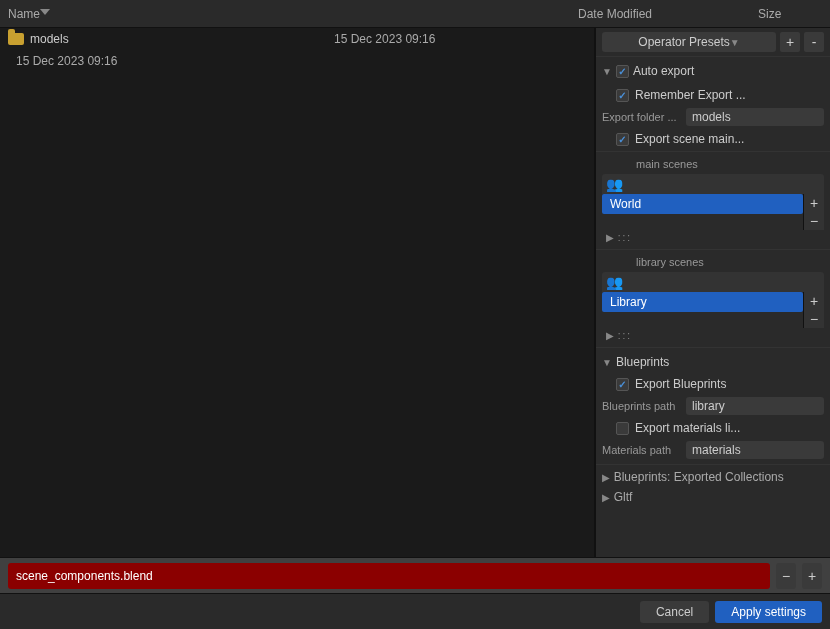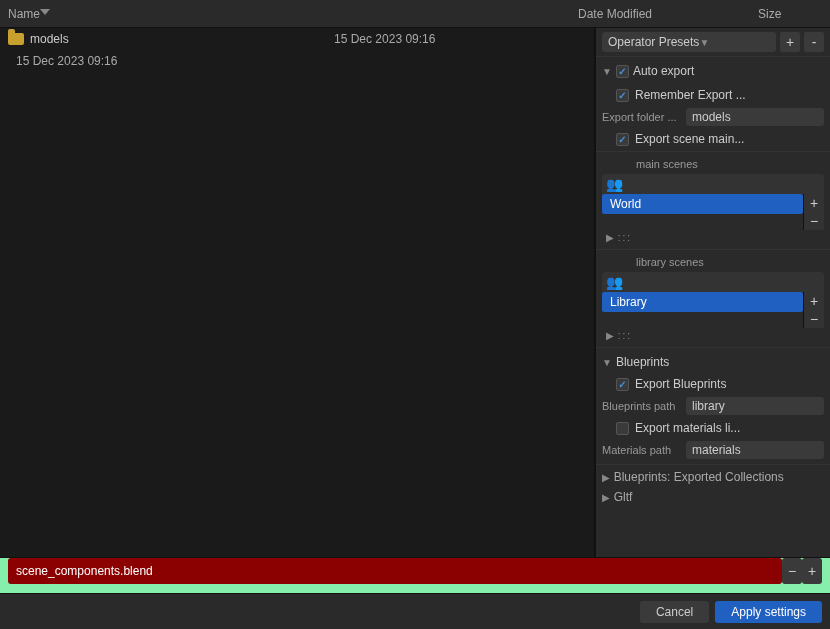--- a/index.html
+++ b/index.html
@@ -131,21 +131,21 @@
       background: #3a3a3a;
       border: none;
       color: #ccc;
       padding: 3px 6px;
       font-size: 12px;
       border-radius: 3px;
       cursor: pointer;
       appearance: none;
       display: flex;
       align-items: center;
-      justify-content: flex-start;
+      justify-content: center;
     }
     .presets-btn {
       width: 20px;
       height: 20px;
       background: #3a3a3a;
       border: none;
       color: #ccc;
       cursor: pointer;
       display: flex;
       align-items: center;
@@ -335,24 +335,26 @@
       color: #aaa;
     }
     .expand-arrow {
       color: #888;
       font-size: 10px;
     }
 
     
     .bottom-bar {
       height: 36px;
-      background: #86efac;
+      background: #404040;
       border-top: 1px solid #111;
       display: flex;
-      padding: 0 8px;
+      align-items: center;
+      padding: 0 8px;
+      gap: 6px;
     }
     .filename-input {
       flex: 1;
       background: #8b0000;
       border: none;
       color: #fff;
       padding: 4px 8px;
       font-size: 12px;
       border-radius: 3px;
       height: 26px;

